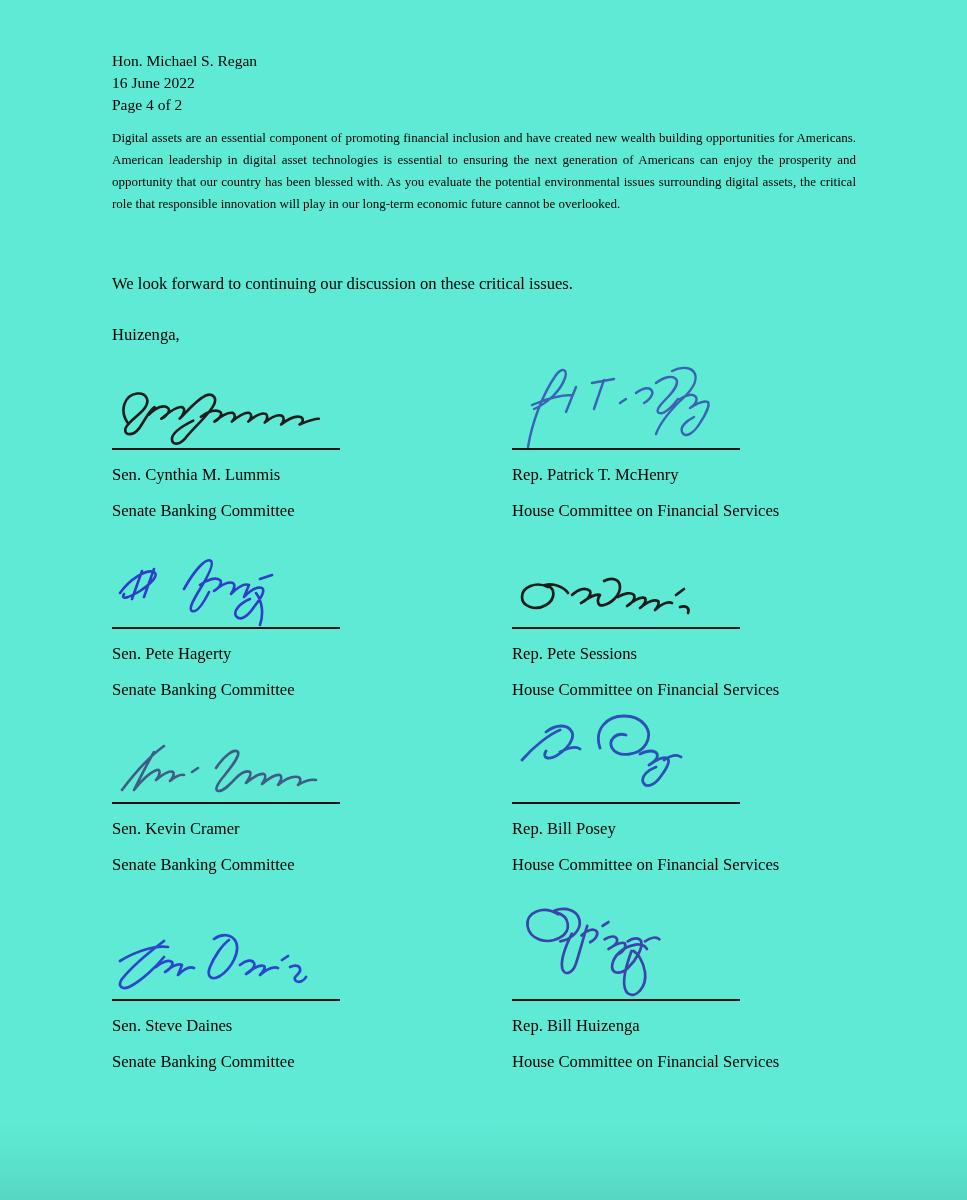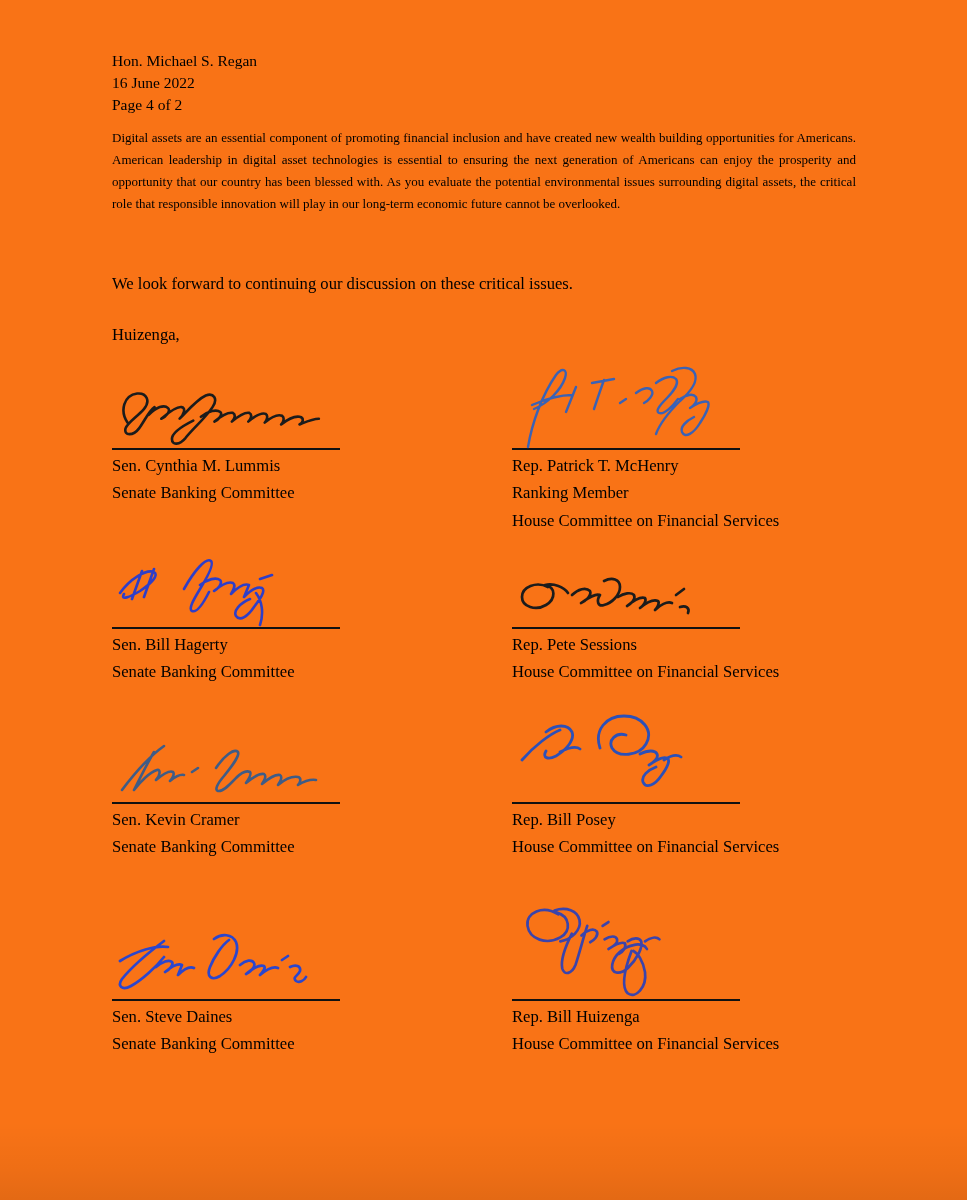--- a/index.html
+++ b/index.html
@@ -6,21 +6,21 @@
   html, body { background: #ffffff; }
   body {
     width: 967px; height: 1200px;
     font-family: "Liberation Serif", serif;
     color: #000;
     position: relative;
     overflow: hidden;
   }
   .page {
     position: absolute; inset: 0;
-    background: #f97316;
+    background: #5eead4;
   }
   .bottom-fade {
     position: absolute; left: 0; right: 0; bottom: 0; height: 78px;
     background: linear-gradient(to bottom, rgba(0,0,0,0) 0%, rgba(0,0,0,0.045) 60%, rgba(0,0,0,0.085) 100%);
     pointer-events: none;
   }
   .header-block {
     position: absolute; left: 112px; top: 50px;
     font-size: 15.5px; line-height: 22px;
   }
@@ -48,21 +48,21 @@
     height: 100px; width: 228px;
     display: flex; align-items: flex-end;
     overflow: visible;
   }
   .sig-area svg { overflow: visible; display: block; }
   .sig-line {
     width: 228px; height: 0;
     border-top: 2px solid #111;
   }
   .sig-text {
-    margin-top: 5px;
+    margin-top: 14px;
     font-size: 16.6px; line-height: 22.4px;
     white-space: nowrap;
     font-family: Liberation Serif, serif;
   }
   .sig-title:empty, .sig-title2:empty { display: none; }
 </style>
 </head>
 <body>
 
 <div class="page">
@@ -94,34 +94,33 @@
   <div class="sig-block col-right row-1">
     <div class="sig-area">
       <svg width="245" height="95" viewBox="0 0 245 95" style="margin-bottom:-6px">
         <g fill="none" stroke-width="2.4" stroke-linecap="round" stroke-linejoin="round" stroke="#3a62b5">
           <path d="M16 88 C20 64 30 36 44 16 C50 8 56 10 53 19 C49 31 36 44 22 50 M20 46 C34 40 50 36 60 36 M64 28 C60 38 56 48 54 53 M80 24 L102 20 M92 21 C88 32 84 44 82 50 M108 44 L114 40 M124 34 C132 28 138 28 140 32 C142 36 136 42 132 44 M144 24 C152 18 160 16 164 20 C167 24 162 32 155 39 C148 46 143 52 147 54 C152 56 161 47 166 40 M160 12 C170 7 180 8 183 15 C186 23 177 34 168 42 C158 52 148 64 144 75 M168 40 C174 36 181 34 184 38 C186 42 182 47 178 49 C184 45 191 41 196 43 C198 46 194 55 188 64 C182 74 173 80 170 73 C168 68 174 62 182 58"></path>
         </g>
       </svg>
     </div>
     <div class="sig-line"></div>
     <div class="sig-text sig-name">Rep. Patrick T. McHenry</div>
-    <div class="sig-text sig-title">Ranking Member</div>
     <div class="sig-text sig-title2">House Committee on Financial Services</div>
   </div>
 
   <div class="sig-block col-left row-2">
     <div class="sig-area">
       <svg width="235" height="92" viewBox="0 0 235 92" style="margin-bottom:-10px">
         <g fill="none" stroke-width="2.6" stroke-linecap="round" stroke-linejoin="round" stroke="#2e3ec8">
           <path d="M8 48 C18 34 34 24 42 27 C47 30 40 38 28 46 C18 52 8 56 12 49 M30 26 L20 54 M42 24 L32 52 M72 44 C82 26 94 12 99 16 C102 19 96 31 88 44 C82 54 76 64 80 66 C85 68 92 57 97 47 M88 40 C96 34 104 32 108 35 C111 38 106 44 102 46 C108 41 116 36 121 38 C124 40 121 46 119 49 C125 43 132 38 137 40 L132 52 C138 46 145 41 150 43 C154 46 148 54 142 62 C136 71 128 77 124 71 C121 66 128 58 138 54 M148 34 L160 30 M144 48 C150 56 152 68 148 80"></path>
         </g>
       </svg>
     </div>
     <div class="sig-line"></div>
-    <div class="sig-text sig-name">Sen. Bill Hagerty</div>
+    <div class="sig-text sig-name">Sen. Pete Hagerty</div>
     <div class="sig-text sig-title">Senate Banking Committee</div>
 
   </div>
 
   <div class="sig-block col-right row-2">
     <div class="sig-area">
       <svg width="205" height="52" viewBox="0 0 205 52" style="margin-bottom:10px">
         <g fill="none" stroke-width="2.7" stroke-linecap="round" stroke-linejoin="round" stroke="#1c1c1c">
           <path d="M36 22 C24 16 10 22 10 32 C10 42 24 46 34 40 C44 34 44 22 33 20 C42 18 52 22 56 28 M60 30 C66 24 74 22 78 26 C80 30 74 36 69 38 C75 34 83 28 88 30 M92 16 C100 12 108 14 108 22 C108 30 100 38 92 40 C86 42 84 36 88 30 M106 32 C112 28 119 27 122 30 C124 34 119 39 115 41 C121 36 128 31 133 33 C135 36 131 41 128 43 C134 38 141 34 146 36 C148 38 145 43 143 45 C148 40 155 36 160 38 M164 30 L172 24 M168 42 C174 40 178 43 176 48"></path>
         </g>

